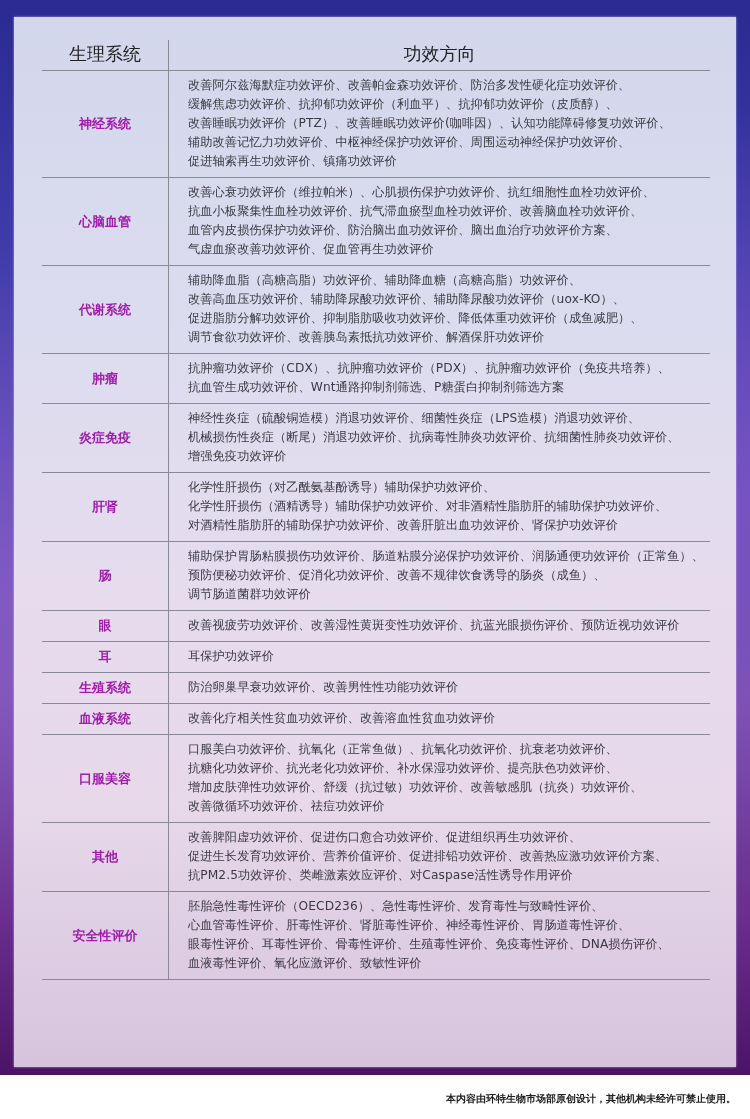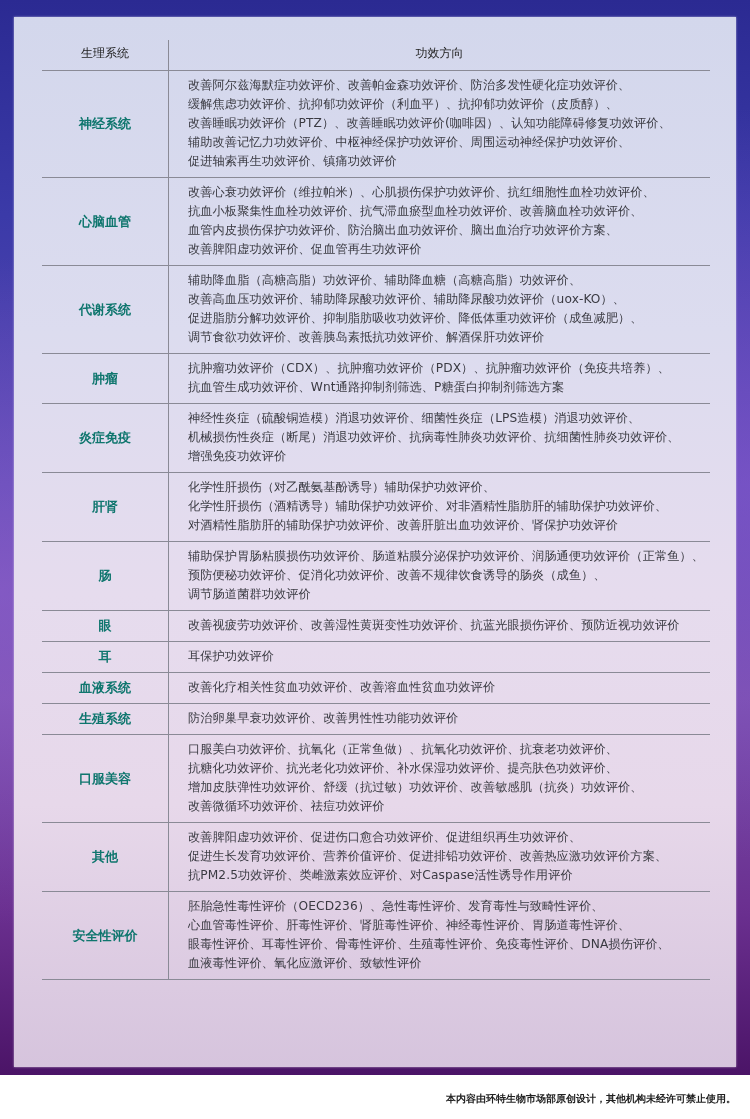--- a/index.html
+++ b/index.html
@@ -20,25 +20,25 @@
     background: linear-gradient(180deg, #d3d7ec 0%, #dcdcef 30%, #e6dcee 55%, #e7d8ea 75%, #d6c4dd 100%);
     box-shadow: 0 0 2px rgba(255,255,255,0.6);
   }
   .tbl {
     position: absolute; left: 42px; top: 40px; width: 668px;
     border-collapse: collapse; color: #2e2e35;
   }
   .tbl th, .tbl td { padding: 0; vertical-align: middle; }
   .tbl tr { border-bottom: 1px solid #8a8a96; }
   .tbl th {
-    height: 27px; font-size: 12px; font-weight: 500; color: #222;
+    height: 27px; font-size: 18px; font-weight: 500; color: #222;
     padding-bottom: 3px;
   }
   .col-sys { width: 126px; border-right: 1px solid #8a8a96; text-align: center; }
-  td.col-sys { font-size: 13px; font-weight: 700; color: #0f766e; font-family: Liberation Mono, monospace; }
+  td.col-sys { font-size: 13px; font-weight: 700; color: #a21caf; font-family: Liberation Mono, monospace; }
   .col-dir { padding-left: 19px !important; padding-top: 5px !important; padding-bottom: 6px !important; }
   .line { display: block; font-size: 12.2px; line-height: 19px; color: #3a3a42; white-space: nowrap; letter-spacing: 0.1px; }
   .footer {
     position: absolute; right: 14px; top: 1092px;
     font-size: 10px; font-weight: 700; color: #222;
   }
 </style>
 </head>
 <body>
 
@@ -62,21 +62,21 @@
           <span class="line">辅助改善记忆力功效评价、中枢神经保护功效评价、周围运动神经保护功效评价、</span>
           <span class="line">促进轴索再生功效评价、镇痛功效评价</span>
         </td>
       </tr>
       <tr>
         <td class="col-sys">心脑血管</td>
         <td class="col-dir">
           <span class="line">改善心衰功效评价（维拉帕米）、心肌损伤保护功效评价、抗红细胞性血栓功效评价、</span>
           <span class="line">抗血小板聚集性血栓功效评价、抗气滞血瘀型血栓功效评价、改善脑血栓功效评价、</span>
           <span class="line">血管内皮损伤保护功效评价、防治脑出血功效评价、脑出血治疗功效评价方案、</span>
-          <span class="line">改善脾阳虚功效评价、促血管再生功效评价</span>
+          <span class="line">气虚血瘀改善功效评价、促血管再生功效评价</span>
         </td>
       </tr>
       <tr>
         <td class="col-sys">代谢系统</td>
         <td class="col-dir">
           <span class="line">辅助降血脂（高糖高脂）功效评价、辅助降血糖（高糖高脂）功效评价、</span>
           <span class="line">改善高血压功效评价、辅助降尿酸功效评价、辅助降尿酸功效评价（uox-KO）、</span>
           <span class="line">促进脂肪分解功效评价、抑制脂肪吸收功效评价、降低体重功效评价（成鱼减肥）、</span>
           <span class="line">调节食欲功效评价、改善胰岛素抵抗功效评价、解酒保肝功效评价</span>
         </td>
@@ -118,29 +118,29 @@
           <span class="line">改善视疲劳功效评价、改善湿性黄斑变性功效评价、抗蓝光眼损伤评价、预防近视功效评价</span>
         </td>
       </tr>
       <tr>
         <td class="col-sys">耳</td>
         <td class="col-dir">
           <span class="line">耳保护功效评价</span>
         </td>
       </tr>
       <tr>
+        <td class="col-sys">生殖系统</td>
+        <td class="col-dir">
+          <span class="line">防治卵巢早衰功效评价、改善男性性功能功效评价</span>
+        </td>
+      </tr>
+      <tr>
         <td class="col-sys">血液系统</td>
         <td class="col-dir">
           <span class="line">改善化疗相关性贫血功效评价、改善溶血性贫血功效评价</span>
-        </td>
-      </tr>
-      <tr>
-        <td class="col-sys">生殖系统</td>
-        <td class="col-dir">
-          <span class="line">防治卵巢早衰功效评价、改善男性性功能功效评价</span>
         </td>
       </tr>
       <tr>
         <td class="col-sys">口服美容</td>
         <td class="col-dir">
           <span class="line">口服美白功效评价、抗氧化（正常鱼做）、抗氧化功效评价、抗衰老功效评价、</span>
           <span class="line">抗糖化功效评价、抗光老化功效评价、补水保湿功效评价、提亮肤色功效评价、</span>
           <span class="line">增加皮肤弹性功效评价、舒缓（抗过敏）功效评价、改善敏感肌（抗炎）功效评价、</span>
           <span class="line">改善微循环功效评价、祛痘功效评价</span>
         </td>

